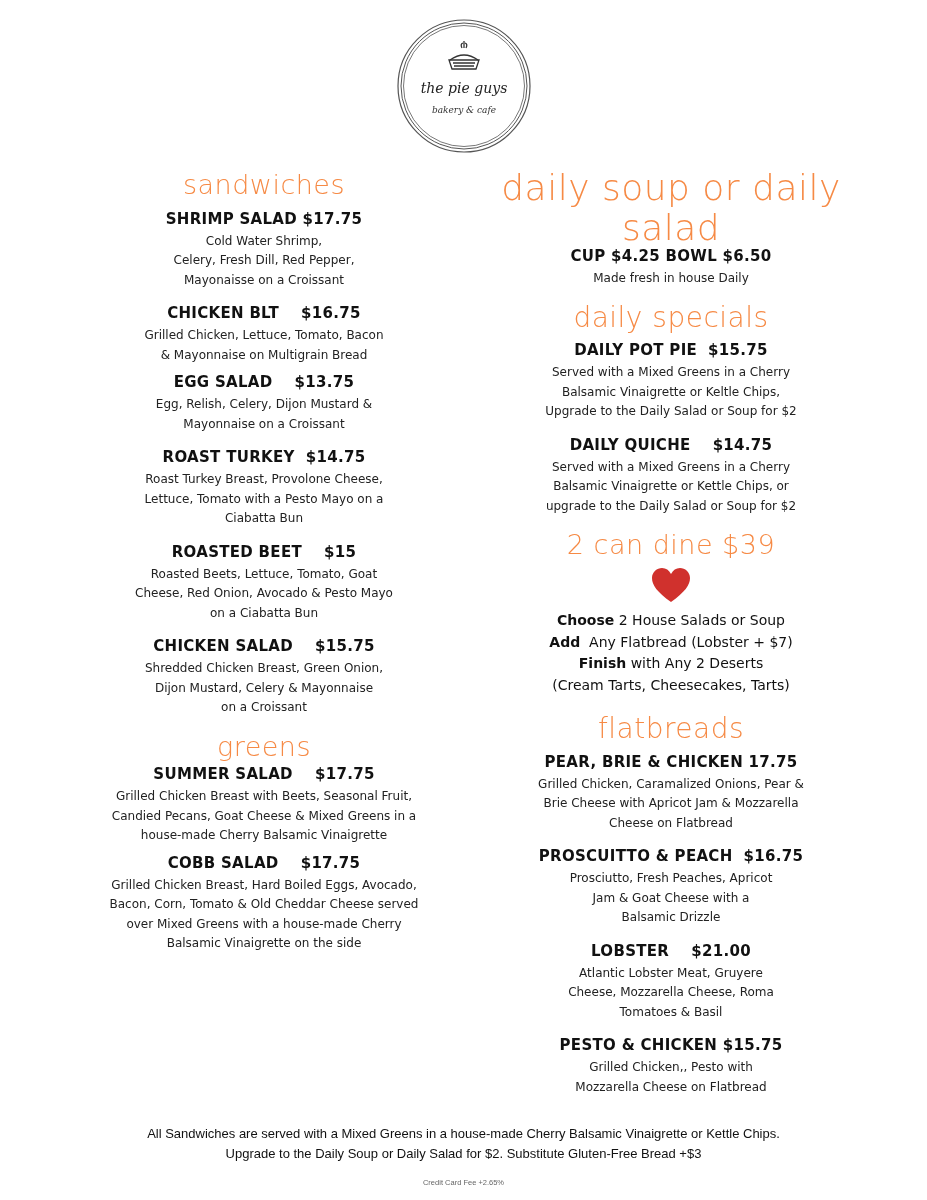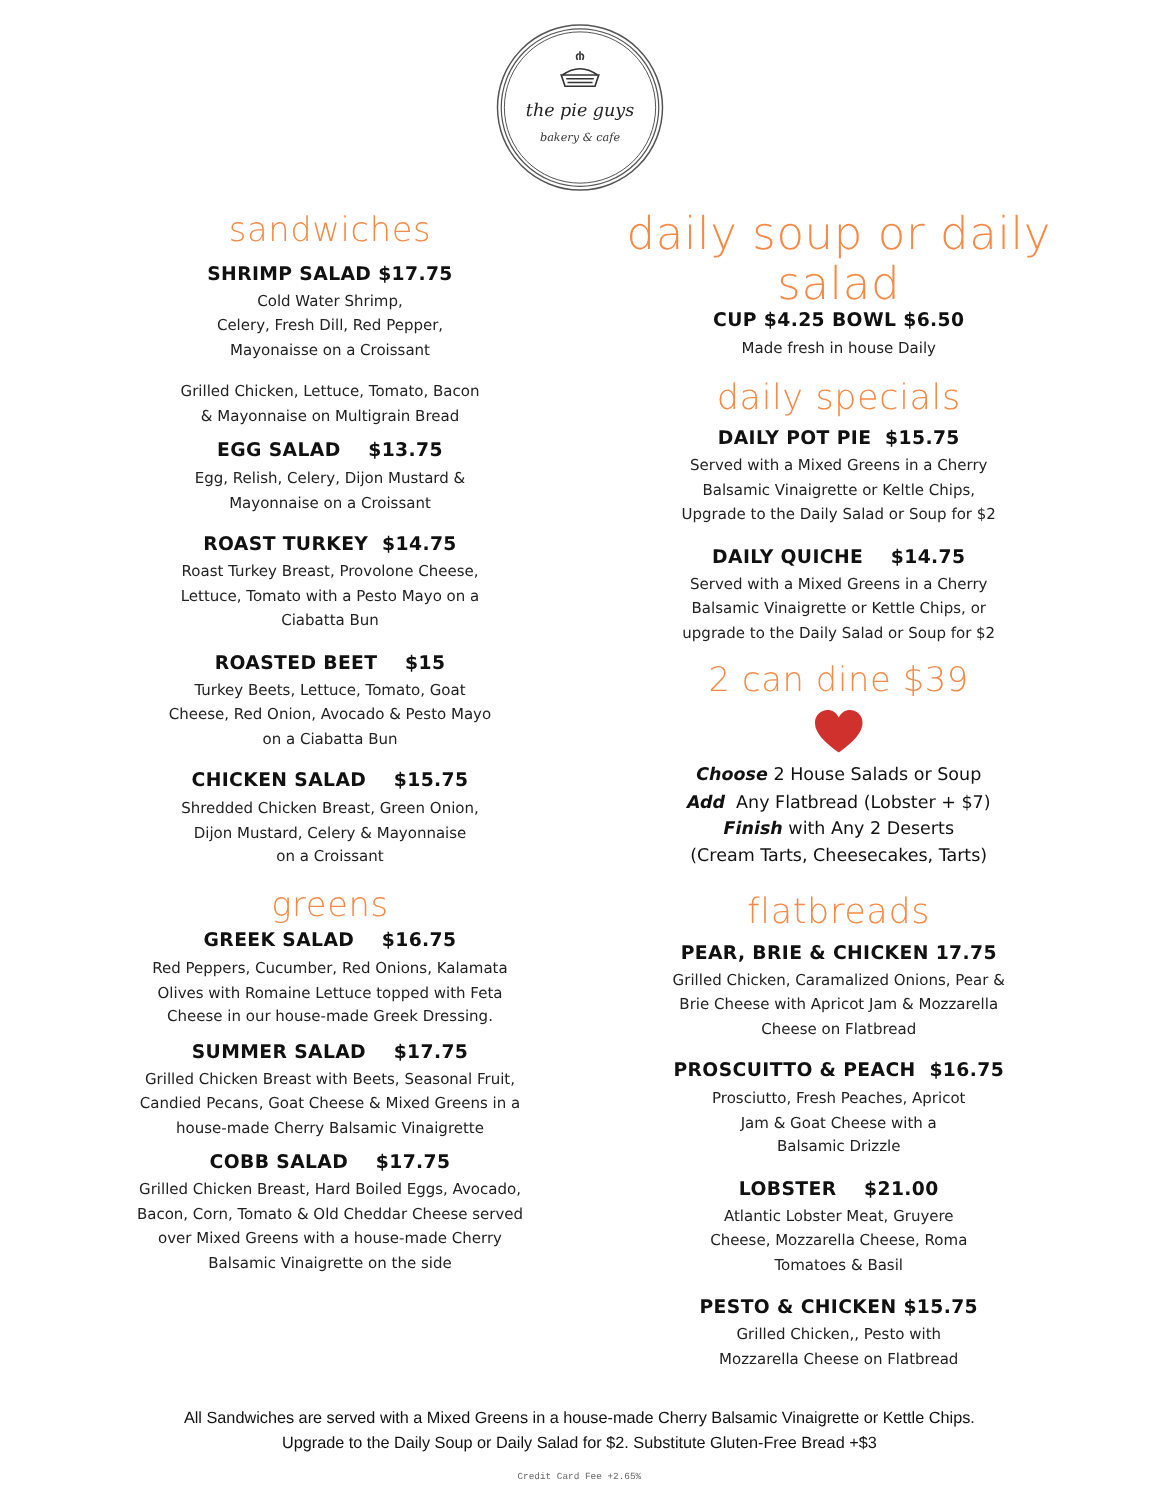--- a/index.html
+++ b/index.html
@@ -16,23 +16,23 @@
   .h-greens { font-size: 27px; margin: 8px 0 4px; }
   .h-flatbreads { font-size: 28px; margin: 18px 0 8px; }
   .item-title { font-family: "DejaVu Sans", sans-serif; font-weight: bold; font-size: 15px; letter-spacing: 0.3px; margin: 0 0 4px; white-space: pre; }
   .item-desc { font-family: "DejaVu Sans", sans-serif; font-size: 12px; line-height: 19.5px; color: #222; margin: 0; }
   .item { margin-bottom: 14px; }
   .item.tight { margin-bottom: 8px; }
   .dine-head { display: flex; align-items: center; justify-content: center; gap: 8px; margin-top: 6px; flex-direction: column; }
   .dine-head .heading { font-size: 27px; }
   .heart { width: 40px; height: 36px; }
   .dine-body { font-family: "DejaVu Sans", sans-serif; font-size: 14px; line-height: 21.5px; margin-top: 6px; }
-  .dine-body b { font-weight: bold; font-style: italic; }
+  .dine-body b { font-weight: bold; }
   .footer { position: absolute; left: 0; width: 927px; text-align: center; top: 1124px; font-family: "Liberation Sans", sans-serif; font-size: 13px; line-height: 20px; color: #111; }
-  .fee { position: absolute; left: 0; width: 927px; text-align: center; top: 1178px; font-family: Liberation Mono, monospace; font-size: 7.5px; color: #666; }
+  .fee { position: absolute; left: 0; width: 927px; text-align: center; top: 1178px; font-family: Liberation Sans, sans-serif; font-size: 7.5px; color: #666; }
 </style>
 </head>
 <body>
 
 <div class="logo">
   <svg viewBox="0 0 136 136">
     <circle cx="68" cy="68" r="66" fill="none" stroke="#555" stroke-width="1.2"></circle>
     <circle cx="68" cy="68" r="63" fill="none" stroke="#555" stroke-width="1"></circle>
     <circle cx="68" cy="68" r="60.5" fill="none" stroke="#555" stroke-width="0.8"></circle>
     <g stroke="#333" fill="none" stroke-width="1.3">
@@ -51,20 +51,21 @@
   <div id="sandwich-list">
       <div class="item">
         <div class="item-title">SHRIMP SALAD $17.75</div>
         <div class="item-desc">
           <div>Cold Water Shrimp,</div>
           <div>Celery, Fresh Dill, Red Pepper,</div>
           <div>Mayonaisse on a Croissant</div>
         </div>
       </div>
       <div class="item tight">
+        <div class="item-title">CHICKEN BLT    $16.75</div>
         <div class="item-desc">
           <div>Grilled Chicken, Lettuce, Tomato, Bacon</div>
           <div>&amp; Mayonnaise on Multigrain Bread</div>
         </div>
       </div>
       <div class="item">
         <div class="item-title">EGG SALAD    $13.75</div>
         <div class="item-desc">
           <div>Egg, Relish, Celery, Dijon Mustard &amp;</div>
           <div>Mayonnaise on a Croissant</div>
@@ -74,44 +75,36 @@
         <div class="item-title">ROAST TURKEY  $14.75</div>
         <div class="item-desc">
           <div>Roast Turkey Breast, Provolone Cheese,</div>
           <div>Lettuce, Tomato with a Pesto Mayo on a</div>
           <div>Ciabatta Bun</div>
         </div>
       </div>
       <div class="item">
         <div class="item-title">ROASTED BEET    $15</div>
         <div class="item-desc">
-          <div>Turkey Beets, Lettuce, Tomato, Goat</div>
+          <div>Roasted Beets, Lettuce, Tomato, Goat</div>
           <div>Cheese, Red Onion, Avocado &amp; Pesto Mayo</div>
           <div>on a Ciabatta Bun</div>
         </div>
       </div>
       <div class="item">
         <div class="item-title">CHICKEN SALAD    $15.75</div>
         <div class="item-desc">
           <div>Shredded Chicken Breast, Green Onion,</div>
           <div>Dijon Mustard, Celery &amp; Mayonnaise</div>
           <div>on a Croissant</div>
         </div>
       </div>
     </div>
   <h2 class="heading h-greens">greens</h2>
   <div id="greens-list">
-      <div class="item tight">
-        <div class="item-title">GREEK SALAD    $16.75</div>
-        <div class="item-desc">
-          <div>Red Peppers, Cucumber, Red Onions, Kalamata</div>
-          <div>Olives with Romaine Lettuce topped with Feta</div>
-          <div>Cheese in our house-made Greek Dressing.</div>
-        </div>
-      </div>
       <div class="item tight">
         <div class="item-title">SUMMER SALAD    $17.75</div>
         <div class="item-desc">
           <div>Grilled Chicken Breast with Beets, Seasonal Fruit,</div>
           <div>Candied Pecans, Goat Cheese &amp; Mixed Greens in a</div>
           <div>house-made Cherry Balsamic Vinaigrette</div>
         </div>
       </div>
       <div class="item tight">
         <div class="item-title">COBB SALAD    $17.75</div>

